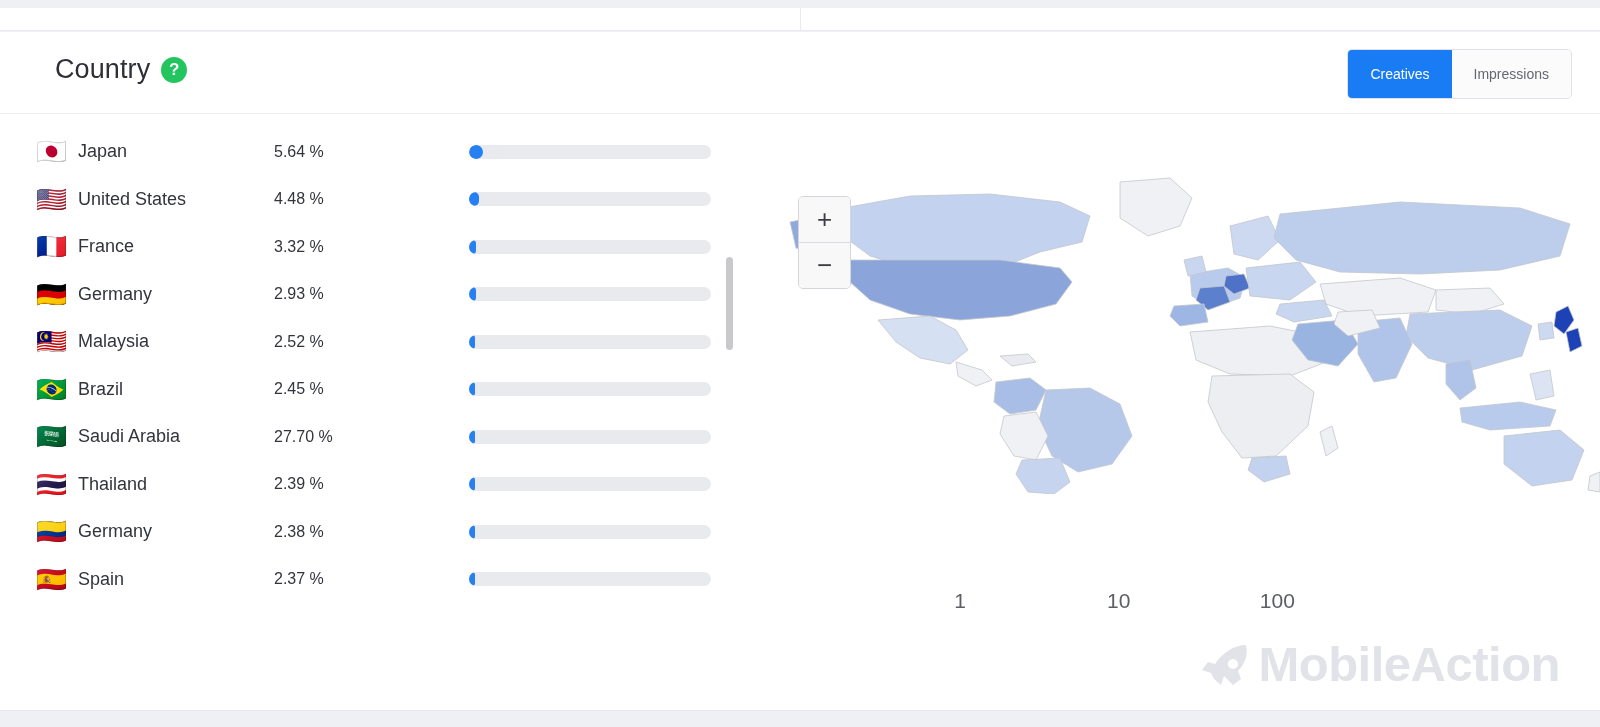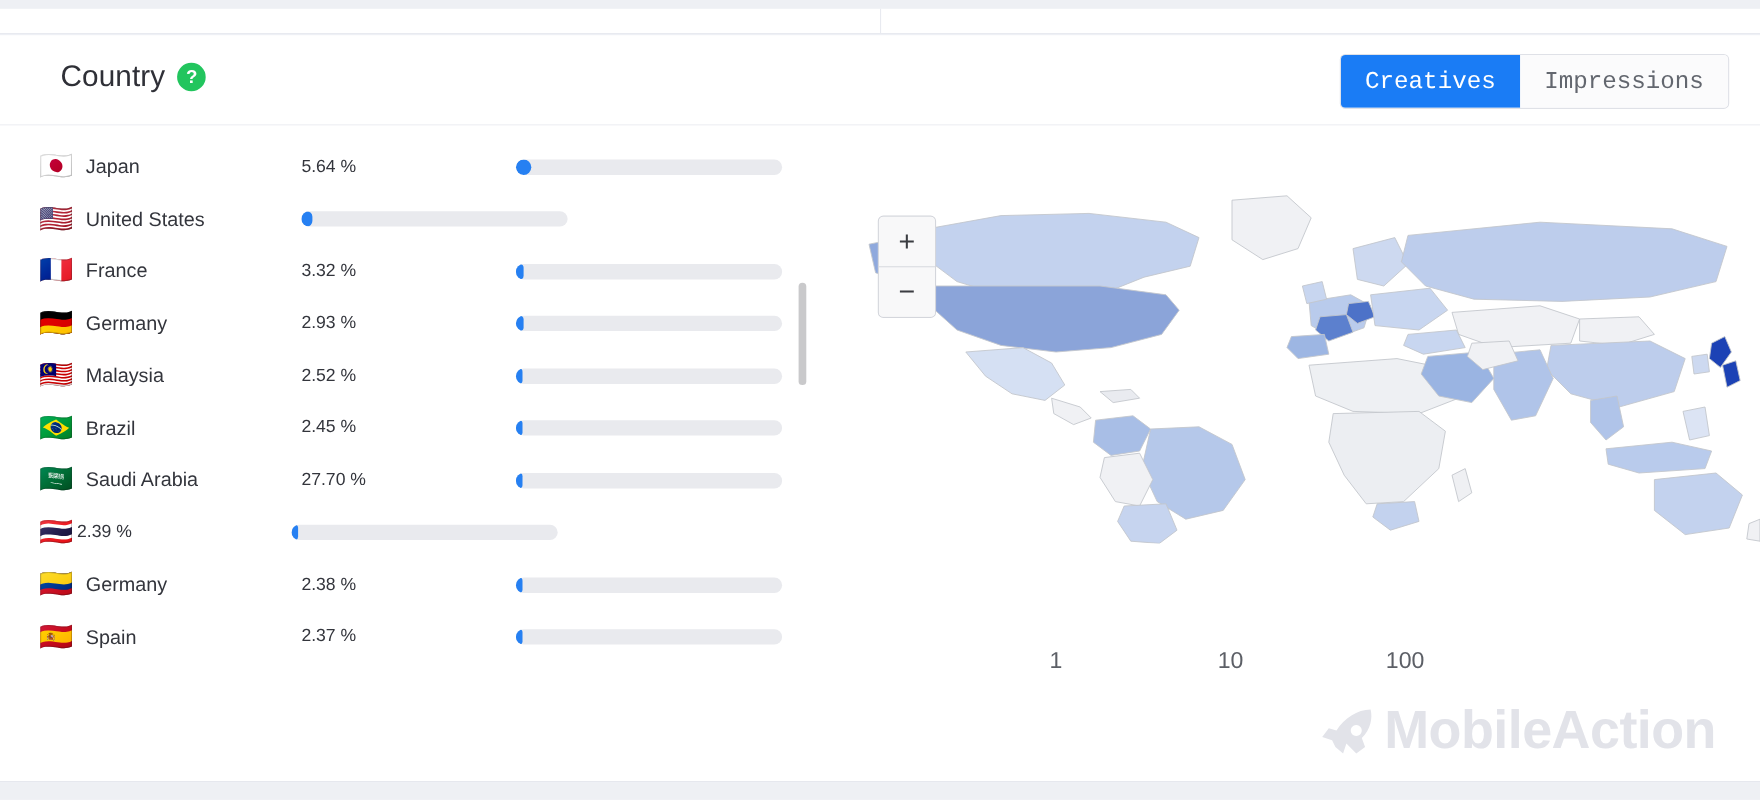--- a/index.html
+++ b/index.html
@@ -84,27 +84,27 @@
     border: 1px solid #dfe1e7;
     border-radius: 5px;
     overflow: hidden;
     background: #fbfbfc;
     height: 48px;
   }
   .toggle-btn {
     display: flex;
     align-items: center;
     justify-content: center;
-    font-size: 22px;
+    font-size: 14px;
     padding: 0 22px;
     cursor: pointer;
     color: #63676f;
     background: #fbfbfc;
     border: none;
-    font-family: Liberation Mono, monospace;
+    font-family: Liberation Sans, sans-serif;
     white-space: nowrap;
   }
   .toggle-btn.active {
     background: #1a7cf5;
     color: #ffffff;
   }
 
   
   .card-body {
     position: relative;
@@ -279,20 +279,21 @@
             <span class="flag">🇯🇵</span>
             <span class="country-name">Japan</span>
             <span class="country-pct">5.64 %</span>
             <div class="bar-track">
               <div class="bar-fill" style="width: 5.9%;"></div>
             </div>
           </div>
           <div class="country-row">
             <span class="flag">🇺🇸</span>
             <span class="country-name">United States</span>
+            <span class="country-pct">4.48 %</span>
             <div class="bar-track">
               <div class="bar-fill" style="width: 4.3%;"></div>
             </div>
           </div>
           <div class="country-row">
             <span class="flag">🇫🇷</span>
             <span class="country-name">France</span>
             <span class="country-pct">3.32 %</span>
             <div class="bar-track">
               <div class="bar-fill" style="width: 3%;"></div>
@@ -325,20 +326,21 @@
           <div class="country-row">
             <span class="flag">🇸🇦</span>
             <span class="country-name">Saudi Arabia</span>
             <span class="country-pct">27.70 %</span>
             <div class="bar-track">
               <div class="bar-fill" style="width: 2.5%;"></div>
             </div>
           </div>
           <div class="country-row">
             <span class="flag">🇹🇭</span>
+            <span class="country-name">Thailand</span>
             <span class="country-pct">2.39 %</span>
             <div class="bar-track">
               <div class="bar-fill" style="width: 2.5%;"></div>
             </div>
           </div>
           <div class="country-row">
             <span class="flag">🇨🇴</span>
             <span class="country-name">Germany</span>
             <span class="country-pct">2.38 %</span>
             <div class="bar-track">

